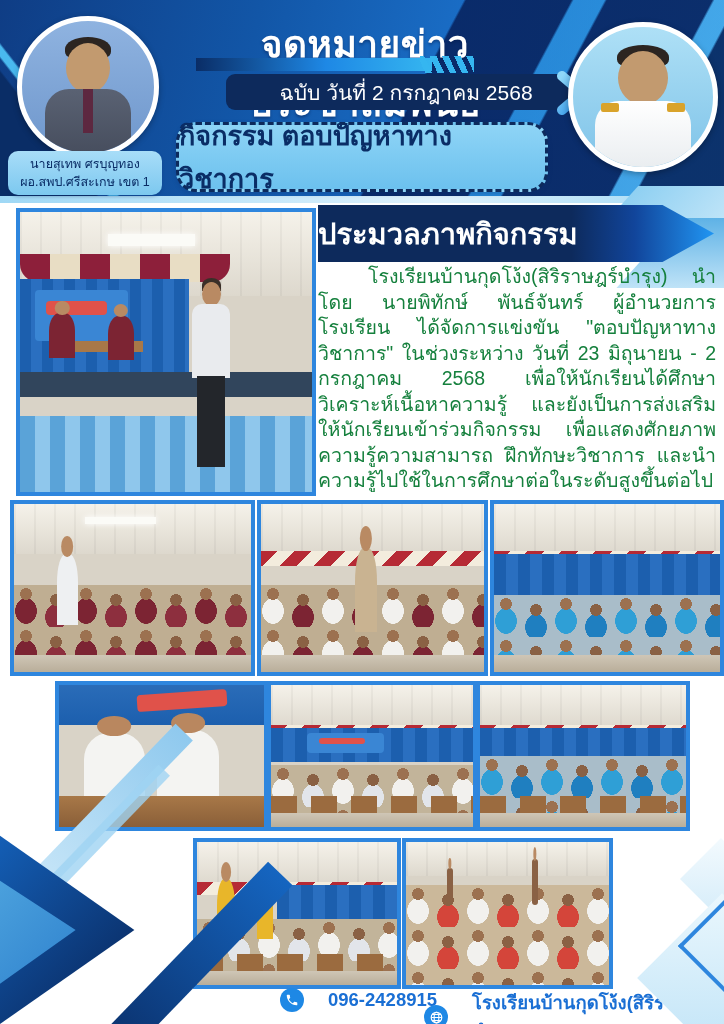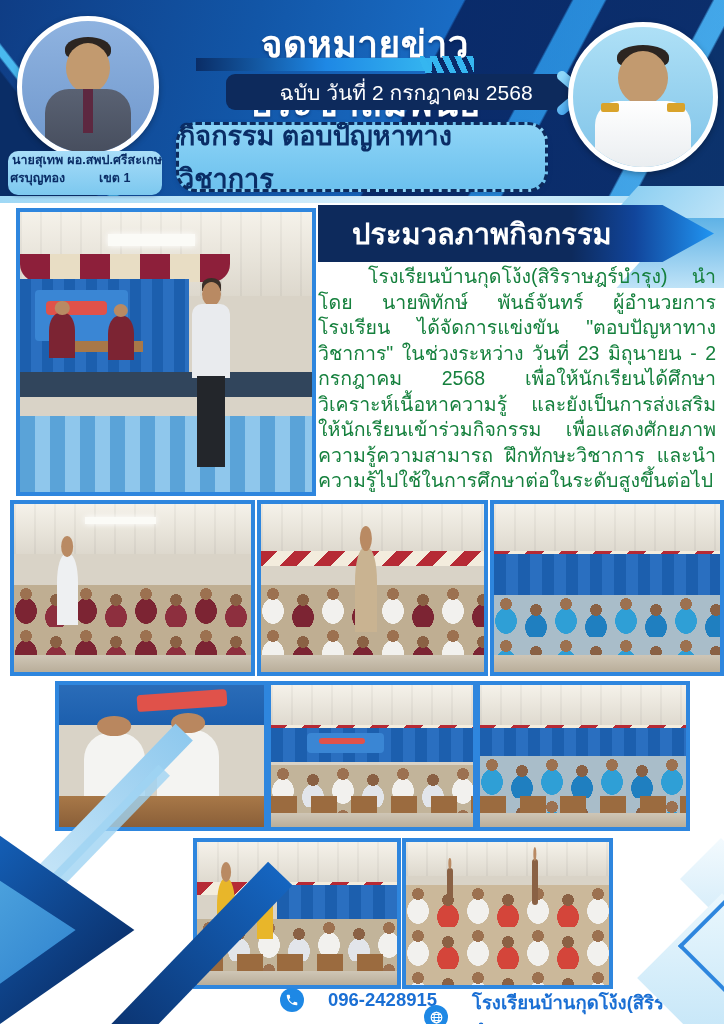--- a/index.html
+++ b/index.html
@@ -47,36 +47,36 @@
   .portrait-left .p-body{top:68px;width:86px;height:70px;
     background:linear-gradient(#5a6273,#454c5c);}
   .portrait-left .p-body::after{content:"";position:absolute;left:50%;top:0;transform:translateX(-50%);
     width:10px;height:44px;background:#5d2840;}
   .portrait-right .p-body{top:74px;width:96px;height:72px;
     background:linear-gradient(#ffffff,#e8ecef);}
   .portrait-right .p-body::before,.portrait-right .p-body::after{content:"";position:absolute;top:2px;width:18px;height:9px;background:#d9a32b;border-radius:2px;}
   .portrait-right .p-body::before{left:6px;} .portrait-right .p-body::after{right:6px;}
 
   .name-tag{background:linear-gradient(180deg,#a8ddf8,#7cc8ef);border-radius:10px;
-    color:#0a2d66;font-weight:bold;font-size:12.5px;line-height:1.45;text-align:center;
-    display:flex;flex-direction:row;justify-content:center;box-shadow:0 2px 3px rgba(10,45,102,.25);}
+    color:#0a2d66;font-weight:normal;font-size:12.5px;line-height:1.45;text-align:center;
+    display:flex;flex-direction:column;justify-content:center;box-shadow:0 2px 3px rgba(10,45,102,.25);}
   .name-tag-left{left:8px;top:151px;width:154px;height:44px;}
   .name-tag-right{left:560px;top:149px;width:158px;height:50px;}
 
   
   .diag-band-a{left:622px;top:186px;width:180px;height:36px;transform:skewX(-42deg);
     background:linear-gradient(90deg,#8fd0f2,#d9effb);}
   .diag-band-b{left:648px;top:218px;width:170px;height:70px;transform:skewX(-42deg);
     background:linear-gradient(180deg,#5eb2e6,#bfe3f7);}
 
   
   .section-banner{left:318px;top:205px;width:396px;height:57px;
     background:linear-gradient(90deg,#0d2a5c 0 64%,#11459b 80%,#2196f3 100%);
     clip-path:polygon(0 0,87% 0,100% 50%,87% 100%,0 100%);
-    display:flex;align-items:center;color:#ffffff;font-size:29px;font-weight:bold;padding-left:34px;box-sizing:border-box;}
+    display:flex;align-items:center;color:#ffffff;font-size:29px;font-weight:bold;box-sizing:border-box;}
 
   .body-paragraph{left:318px;top:264px;width:398px;height:232px;
     color:#15803d;font-size:19.5px;line-height:25.5px;text-align:justify;text-indent:50px;font-weight:500;}
 
   
   .photo{border:4px solid #2e86de;background:#d9d3c7;overflow:hidden;}
   .photo>div{position:absolute;}
   .sc-ceiling{left:0;top:0;right:0;height:30%;
     background:
       repeating-linear-gradient(90deg,rgba(0,0,0,.04) 0 2px,transparent 2px 20px),

